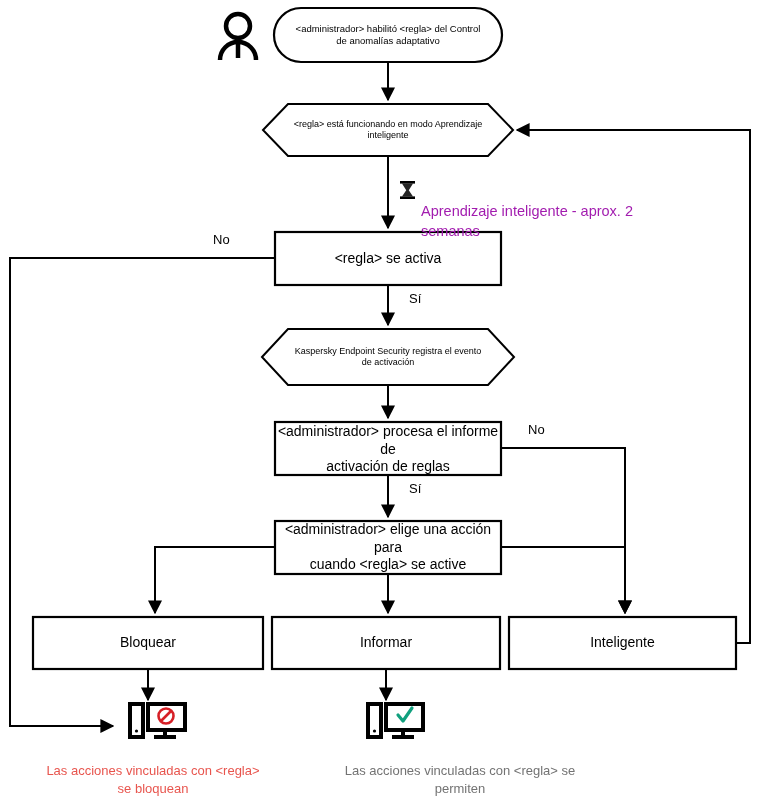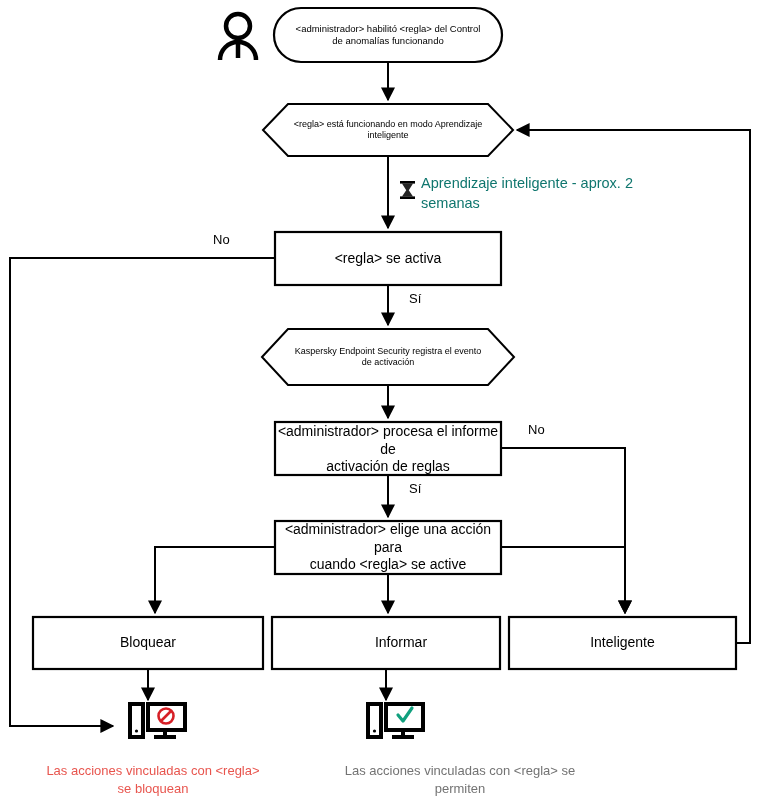--- a/index.html
+++ b/index.html
@@ -41,22 +41,23 @@
   }
   .edge-label {
     position: absolute;
     font-size: 13px;
     color: #000000;
     white-space: nowrap;
   }
   .annotation {
     position: absolute;
     font-size: 14.5px;
-    color: #0f766e;
+    color: #a21caf;
     line-height: 1.35;
+    margin-top: 28px;
   }
   .caption {
     position: absolute;
     font-size: 13px;
     text-align: center;
     line-height: 1.35;
   }
   svg.layer {
     position: absolute;
     top: 0;
@@ -154,21 +155,21 @@
       <rect x="386" y="704" width="37" height="26" fill="none" stroke="#000000" stroke-width="4"></rect>
       <rect x="401" y="730" width="4" height="6" fill="#000000"></rect>
       <rect x="392" y="735" width="22" height="4" fill="#000000"></rect>
       <polyline points="398,715 403,721 412,708" fill="none" stroke="#11a07e" stroke-width="3.2" stroke-linecap="round" stroke-linejoin="round"></polyline>
     </g>
   </svg>
 
   <div class="node-text rounded-text" style="left:278px; top:10px; width:220px; height:50px;">
     <div>
       <div>&lt;administrador&gt; habilitó &lt;regla&gt; del Control</div>
-      <div>de anomalías funcionando</div>
+      <div>de anomalías adaptativo</div>
     </div>
   </div>
 
   <div class="node-text hex-text" style="left:270px; top:106px; width:236px; height:48px;justify-content:center;">
     <div>
       <div>&lt;regla&gt; está funcionando en modo Aprendizaje</div>
       <div>inteligente</div>
     </div>
   </div>
 
@@ -209,21 +210,21 @@
     <div>
       <div>&lt;administrador&gt; elige una acción para</div>
       <div>cuando &lt;regla&gt; se active</div>
     </div>
   </div>
 
   <div class="node-text box-text" style="left:35px; top:619px; width:226px; height:48px;">
     <div>Bloquear</div>
   </div>
 
-  <div class="node-text box-text" style="left:289px; top:619px; width:224px; height:48px;">
+  <div class="node-text box-text" style="left:274px; top:619px; width:224px; height:48px;">
     <div>Informar</div>
   </div>
 
   <div class="node-text box-text" style="left:511px; top:619px; width:223px; height:48px;">
     <div>Inteligente</div>
   </div>
 
   <div class="caption" style="left:8px; top:762px; width:290px; color:#e8554e;">
     <div>Las acciones vinculadas con &lt;regla&gt;</div>
     <div>se bloquean</div>

